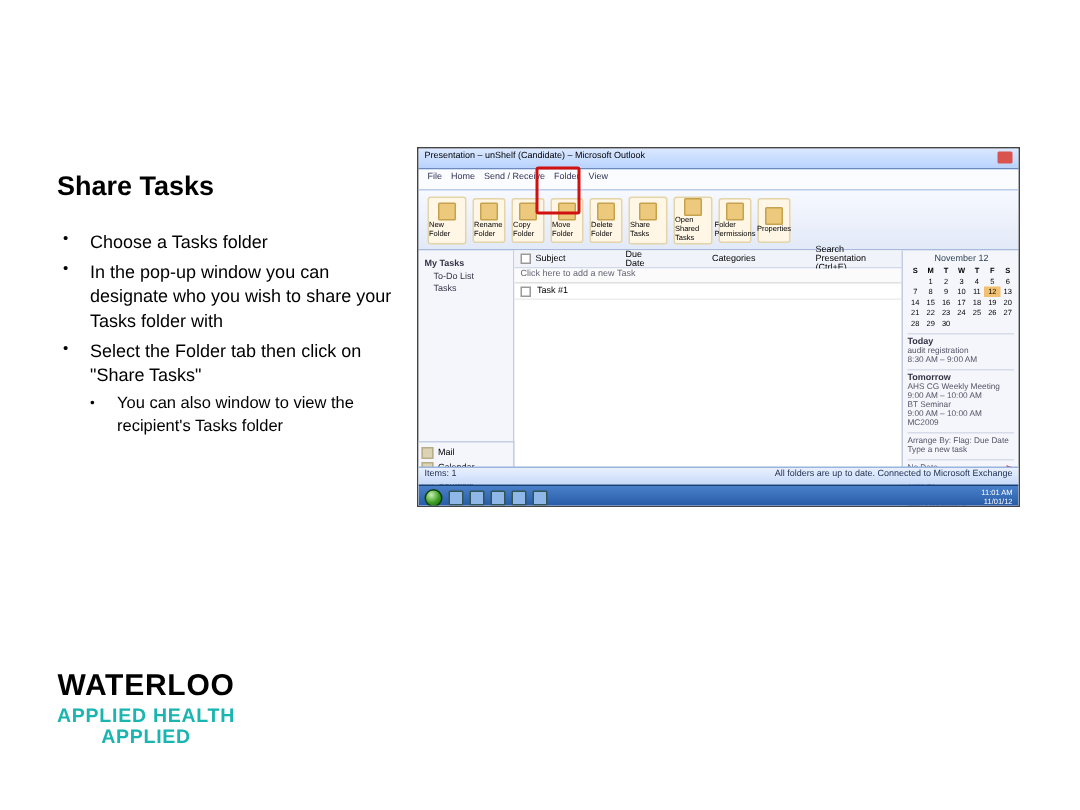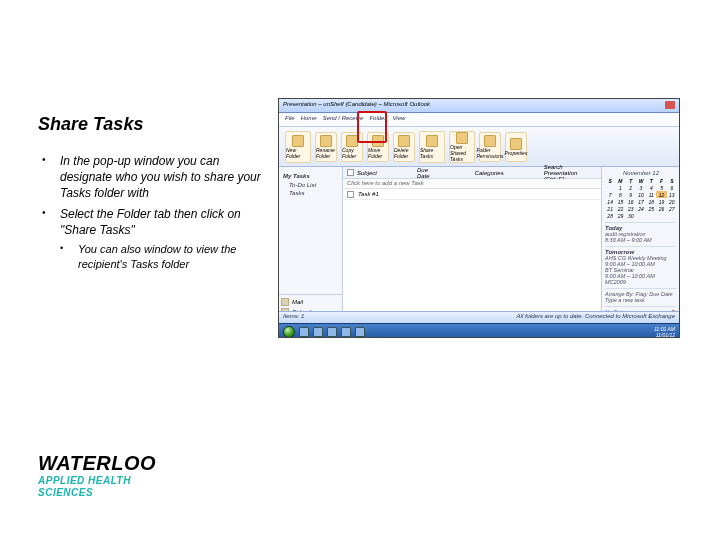--- a/index.html
+++ b/index.html
@@ -1,17 +1,17 @@
 <!DOCTYPE html>
 <html><head>
 <meta charset="utf-8">
 <style>
   * { box-sizing: border-box; margin: 0; padding: 0; }
   html, body { width: 720px; height: 540px; font-family: Arial, Helvetica, sans-serif; background: #fff; color: #000; }
-  .slide { position: relative; width: 622px; height: 540px; font-style: italic; }
+  .slide { position: relative; width: 622px; height: 540px; }
   .content { position: absolute; left: 38px; top: 114px; width: 228px; }
   .title { font-size: 18px; font-weight: bold; margin-bottom: 18px; }
   ul.bullets { list-style: none; }
   ul.bullets > li { position: relative; padding-left: 22px; font-size: 12px; line-height: 1.35; margin-bottom: 4px; }
   ul.bullets > li::before { content: "•"; position: absolute; left: 4px; top: 0; font-size: 10px; }
   ul.sub { list-style: none; margin-top: 4px; }
   ul.sub > li { position: relative; padding-left: 40px; font-size: 11px; line-height: 1.35; }
   ul.sub > li::before { content: "•"; position: absolute; left: 22px; top: 0; font-size: 9px; }
   .screenshot { position: absolute; left: 278px; top: 98px; width: 402px; height: 240px; border: 1px solid #444; background: #e8effa; overflow: hidden; }
   .win-title { height: 14px; background: linear-gradient(#dbe8ff,#b9d3ff); border-bottom:1px solid #6b8bbf; font-size:6px; padding:2px 4px; display:flex; justify-content:space-between; }
@@ -44,31 +44,32 @@
   .sect { margin-top:3px; border-top:1px solid #d7dcea; padding-top:2px; }
   .sect .lbl { font-weight:bold; color:#334; }
   .sect .sm { color:#556; font-size:5.5px; }
   .red { color:#c33000; }
   .flag { color:#c33; font-size:7px; float:right; }
   .statusbar { position:absolute; bottom:0; left:0; right:0; height:12px; background:linear-gradient(#e9f0fe,#c7daf8); border-top:1px solid #98b3dd; font-size:6px; padding:1px 4px; color:#223355; }
   .taskbar { position:absolute; bottom:0; left:0; right:0; height:16px; background:linear-gradient(#4a80c9,#2256a2); border-top:1px solid #163f78; display:flex; align-items:center; padding:0 4px; gap:4px;}
   .orb { width:12px; height:12px; border-radius:50%; background:radial-gradient(circle at 35% 30%, #c9f0b3, #3d9e22 55%, #1a6010); border:1px solid #0d4007;}
   .tb-icon { width:10px; height:10px; background:#8fb8e8; border:1px solid #355; border-radius:1px; }
   .tb-right { margin-left:auto; display:flex; align-items:center; gap:2px; color:#fff; font-size:5px;}
-  .logo { position: absolute; left: 38px; bottom: 42px; }
+  .logo { position: absolute; left: 38px; bottom: 42px; text-align: center; }
   .logo-word { font-size: 20px; font-weight: 900; letter-spacing: 0.5px; color:#000; font-family: Arial Black, Arial, sans-serif;}
-  .logo-sub { font-size: 10px; font-weight: 700; letter-spacing: 0.5px; color:#1ab5b0; line-height:1.05; margin-top:1px;}
+  .logo-sub { font-size: 13px; font-weight: 700; letter-spacing: 0.5px; color:#1ab5b0; line-height:1.05; margin-top:1px;}
 </style>
 </head>
 <body>
 
 <div class="slide">
   <div class="content">
     <div class="title">Share Tasks</div>
     <ul class="bullets">
+      <li>Choose a Tasks folder</li>
       <li>In the pop-up window you can designate who you wish to share your Tasks folder with</li>
       <li>Select the Folder tab then click on "Share Tasks"</li>
     </ul>
     <ul class="sub">
       <li>You can also window to view the recipient's Tasks folder</li>
     </ul>
   </div>
 
   <div class="screenshot">
     <div class="win-title">
@@ -251,15 +252,15 @@
             <span style="white-space:pre; text-align:right;">11:01 AM
 11/01/12</span>
           </div>
       </div>
     </div>
   </div>
 
   <div class="logo">
     <div class="logo-word">WATERLOO</div>
     <div class="logo-sub">APPLIED HEALTH</div>
-    <div class="logo-sub">SCIENCES</div>
+    <div class="logo-sub">APPLIED</div>
   </div>
 </div>
 
 </body></html>

